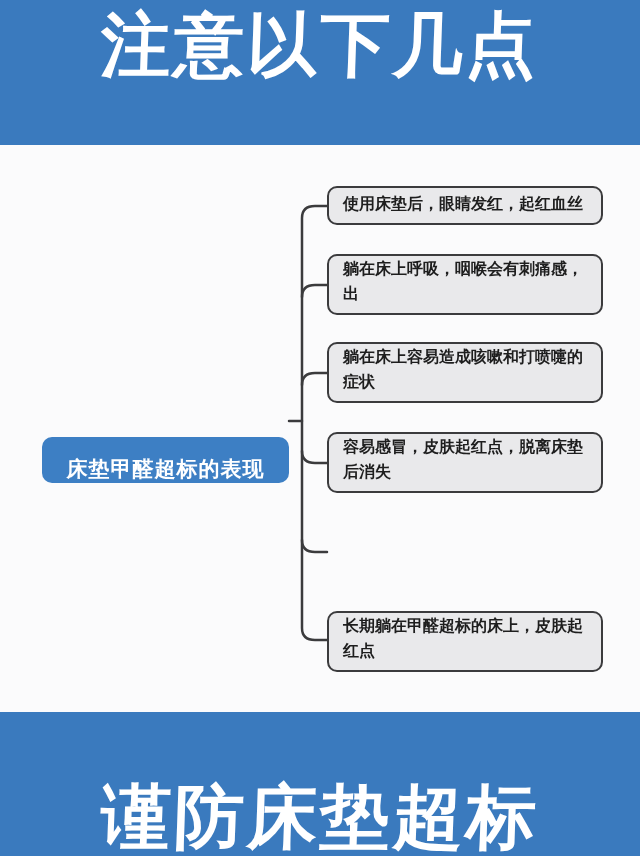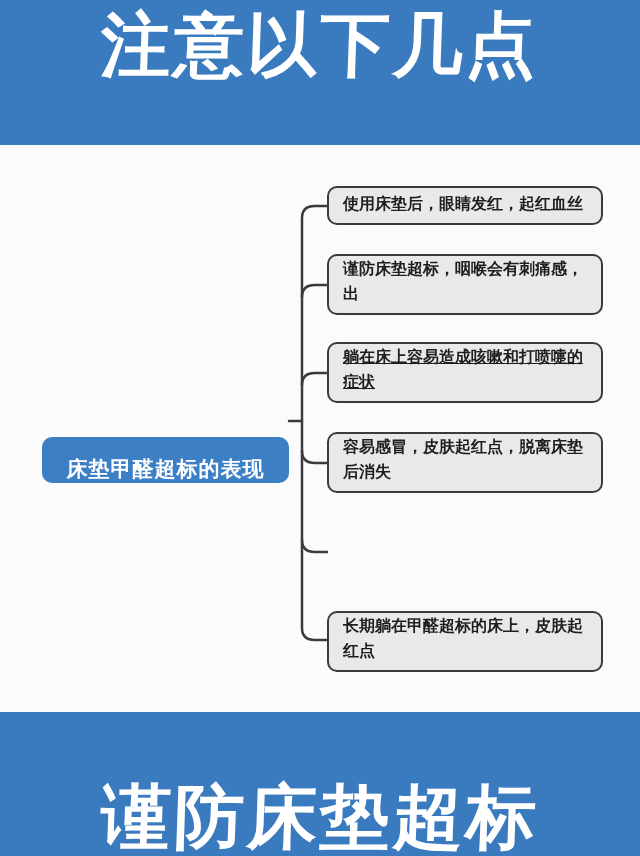--- a/index.html
+++ b/index.html
@@ -91,21 +91,21 @@
     background: var(--node-bg, #e9e9eb);
     border: 2.5px solid var(--node-border, #3b3b3d);
     color: #1e1e1e;
     font-weight: bold;
     font-size: 16px;
     line-height: 1.55;
     padding: 6px 14px;
   }
   .bn-1 { top: 186px; height: 39px; }
   .bn-2 { top: 254px; height: 61px; }
-  .bn-3 { top: 342px; height: 61px; text-decoration: underline; }
+  .bn-3 { top: 342px; height: 61px; }
   .bn-4 { top: 432px; height: 61px; }
   .bn-5 { top: 521px; height: 61px; }
   .bn-6 { top: 611px; height: 61px; }
 </style>
 </head>
 <body>
 
 <div class="page">
 
   <div class="banner top">
@@ -129,21 +129,21 @@
   </svg>
 
   <div class="node root-node">
     <span>床垫甲醛超标的表现</span>
   </div>
 
   <div class="node branch-node bn-1">
     <span>使用床垫后，眼睛发红，起红血丝</span>
   </div>
   <div class="node branch-node bn-2">
-    <span>谨防床垫超标，咽喉会有刺痛感，出</span>
+    <span>躺在床上呼吸，咽喉会有刺痛感，出</span>
   </div>
   <div class="node branch-node bn-3">
     <span>躺在床上容易造成咳嗽和打喷嚏的症状</span>
   </div>
   <div class="node branch-node bn-4">
     <span>容易感冒，皮肤起红点，脱离床垫后消失</span>
   </div>
   <div class="node branch-node bn-6">
     <span>长期躺在甲醛超标的床上，皮肤起红点</span>
   </div>

